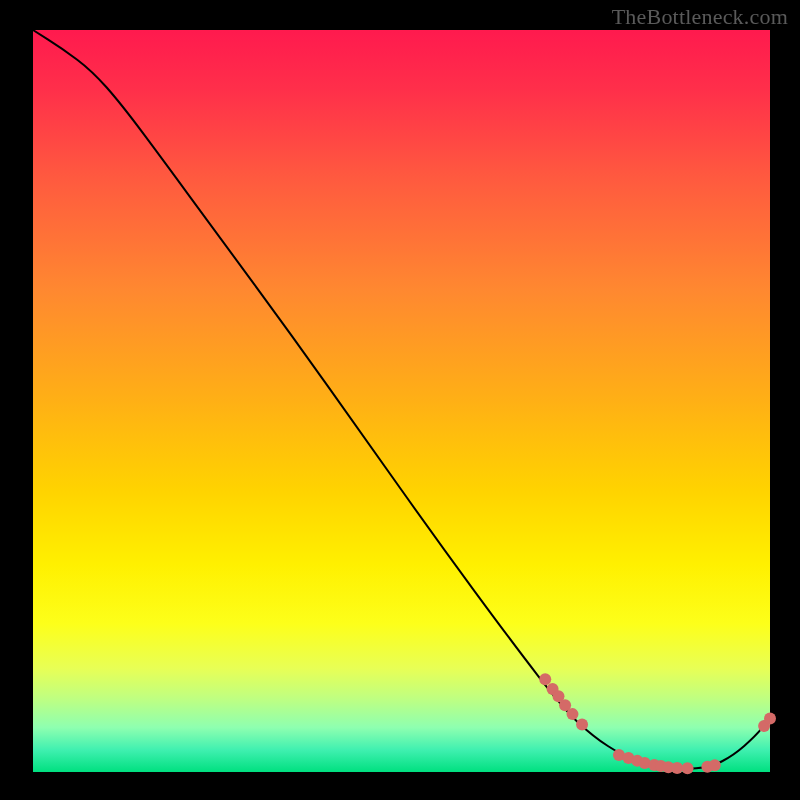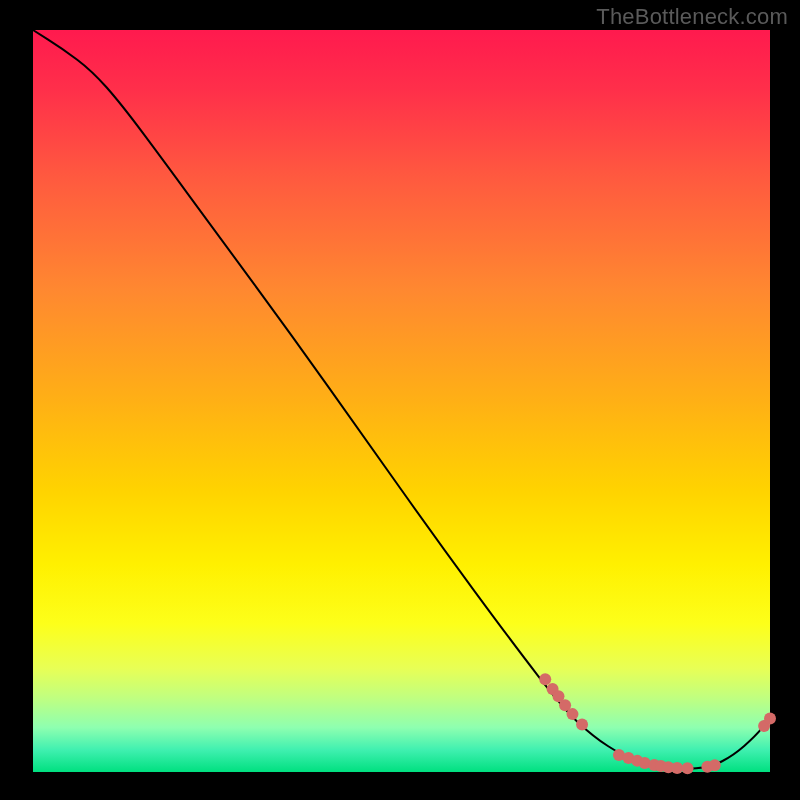--- a/index.html
+++ b/index.html
@@ -13,20 +13,21 @@
   }
   .watermark {
     position: absolute;
     top: 4px;
     right: 12px;
     color: #5a5a5a;
     font-size: 22px;
     font-weight: 400;
     letter-spacing: 0.2px;
     z-index: 10;
+    font-family: Liberation Serif, serif;
   }
   .plot-area {
     position: absolute;
     left: 33px;
     top: 30px;
     width: 737px;
     height: 742px;
   }
   .gradient-bg {
     position: absolute;

